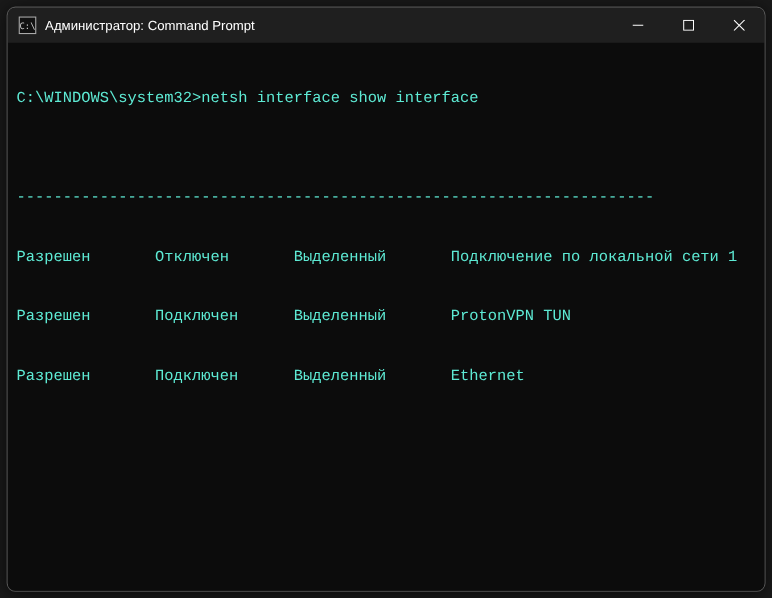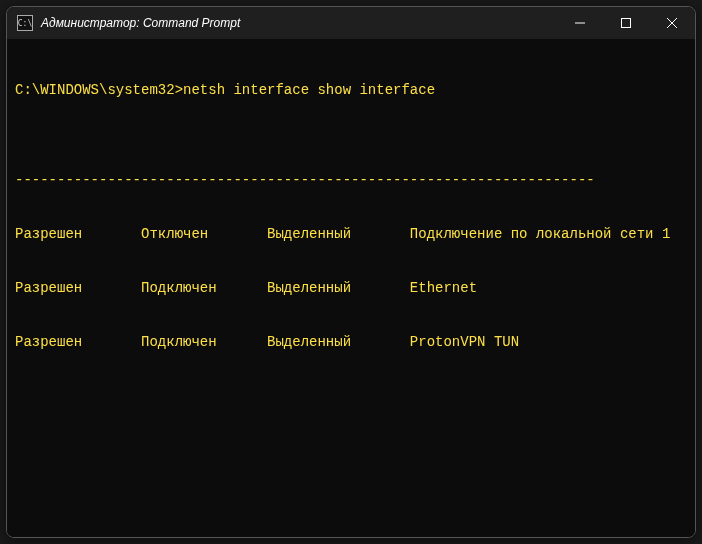--- a/index.html
+++ b/index.html
@@ -41,36 +41,36 @@
     margin-right: 8px;
     display: flex;
     align-items: center;
     justify-content: center;
     font-size: 8px;
     border: 1px solid #aaa;
     background: #111;
     color: #ccc;
     font-family: Consolas, monospace;
   }
-  .titlebar-title { flex: none; font-style: italic; }
+  .titlebar-title { flex: none; }
   .titlebar-spacer { flex: 1; }
   .win-controls { display: flex; height: 100%; }
   .win-btn {
     width: 46px;
     height: 100%;
     display: flex;
     align-items: center;
     justify-content: center;
     color: #fff;
   }
   .win-btn svg { width: 10px; height: 10px; stroke: #fff; stroke-width: 1; fill: none; }
   .terminal {
     flex: 1;
     background: #0c0c0c;
-    color: #fde047;
+    color: #5eead4;
     font-size: 14px;
     line-height: 18px;
     padding: 6px 8px;
     white-space: pre;
     overflow: hidden;
     position: relative;
   }
   .line { white-space: pre; }
 </style>
 </head>
@@ -99,19 +99,19 @@
           </svg>
       </div>
     </div>
   </div>
 
   <div class="terminal">
     <div class="line"><span>C:\WINDOWS\system32&gt;</span><span>netsh interface show interface</span></div>
     <div class="line"></div>
     <div class="line">---------------------------------------------------------------------</div>
     <div class="line">Разрешен       Отключен       Выделенный       Подключение по локальной сети 1</div>
+    <div class="line">Разрешен       Подключен      Выделенный       ProtonVPN TUN</div>
     <div class="line">Разрешен       Подключен      Выделенный       Ethernet</div>
-    <div class="line">Разрешен       Подключен      Выделенный       ProtonVPN TUN</div>
     
     <div class="line"></div>
     
   </div>
 </div>
 
 </body></html>

